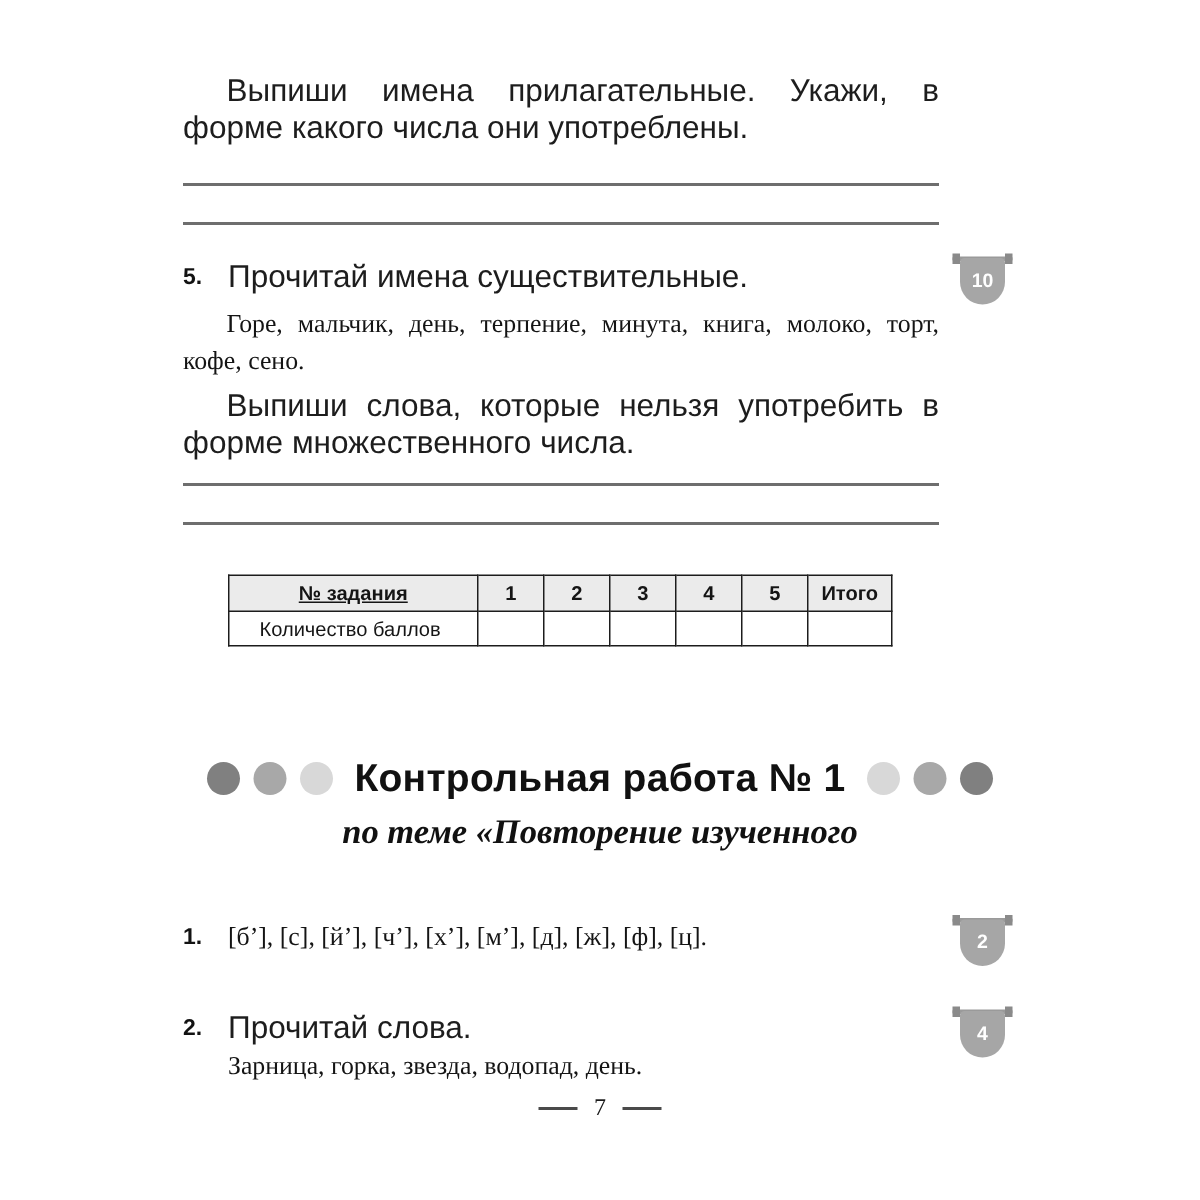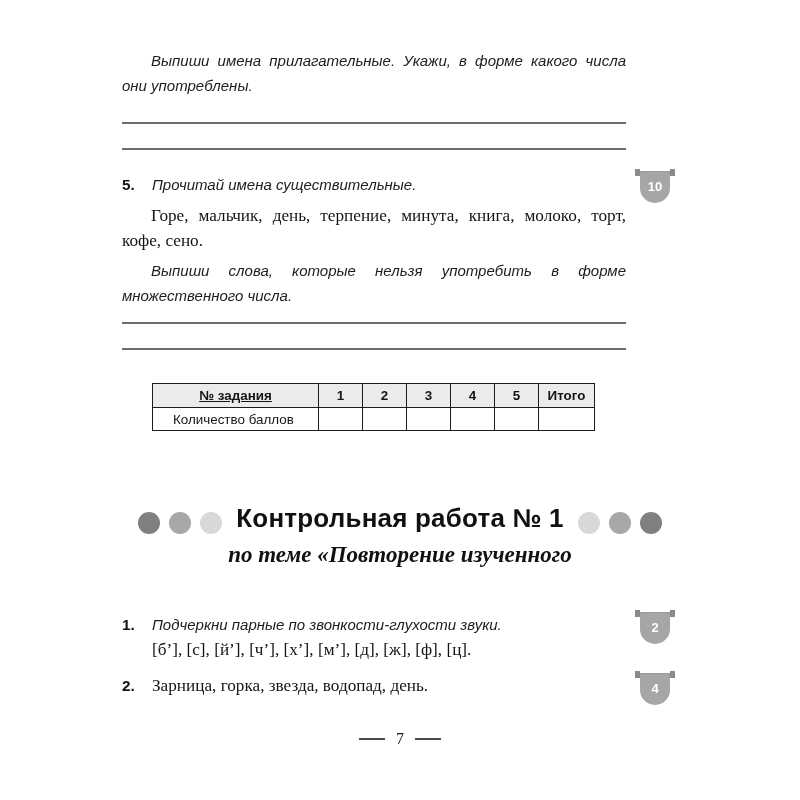--- a/index.html
+++ b/index.html
@@ -23,27 +23,26 @@
   }
 
   
   .block {
     position: absolute;
     left: 122px;
     width: 504px;
   }
 
   .para {
-    font-size: 15px;
+    font-size: 21px;
     line-height: 25px;
     text-align: justify;
     text-justify: inter-word;
     margin: 0;
     color: #1d1d1d;
-    font-style: italic;
   }
   .para.first-indent {
     text-indent: 29px;
   }
   .para.no-just {
     text-align: left;
   }
 
   
   .serif-list {
@@ -168,21 +167,21 @@
   .col-num    { width: 44px; }
   .col-total  { width: 56px; }
 
   
   .heading-wrap {
     position: absolute;
     left: 0;
     top: 503px;
     width: 800px;
     display: flex;
-    align-items: flex-end;
+    align-items: center;
     justify-content: center;
     gap: 0;
   }
   .dots {
     display: flex;
     align-items: center;
     gap: 9px;
   }
   .dots.left { margin-right: 14px; }
   .dots.right { margin-left: 14px; }
@@ -312,35 +311,35 @@
     </span>
   </div>
 
   <div class="heading-sub">
     <div>по теме «Повторение изученного</div>
   </div>
 
   <div class="task" style="top:612px;">
     <div class="task-num">1.</div>
     <div class="task-body">
-      <p class="para no-just">Подчеркни парные по звонкости-глухости звуки.</p>
       <p class="serif-list no-just">[б’], [с], [й’], [ч’], [х’], [м’], [д], [ж], [ф], [ц].</p>
     </div>
   </div>
 
   <div class="badge" style="left:638px; top:608px;">
     <div class="ribbon"></div>
     <div class="shield">
       <span>2</span>
     </div>
   </div>
 
   <div class="task" style="top:673px;">
     <div class="task-num">2.</div>
     <div class="task-body">
+      <p class="para no-just">Прочитай слова.</p>
       <p class="serif-list no-just">Зарница, горка, звезда, водопад, день.</p>
     </div>
   </div>
 
   <div class="badge" style="left:638px; top:669px;">
     <div class="ribbon"></div>
     <div class="shield">
       <span>4</span>
     </div>
   </div>

